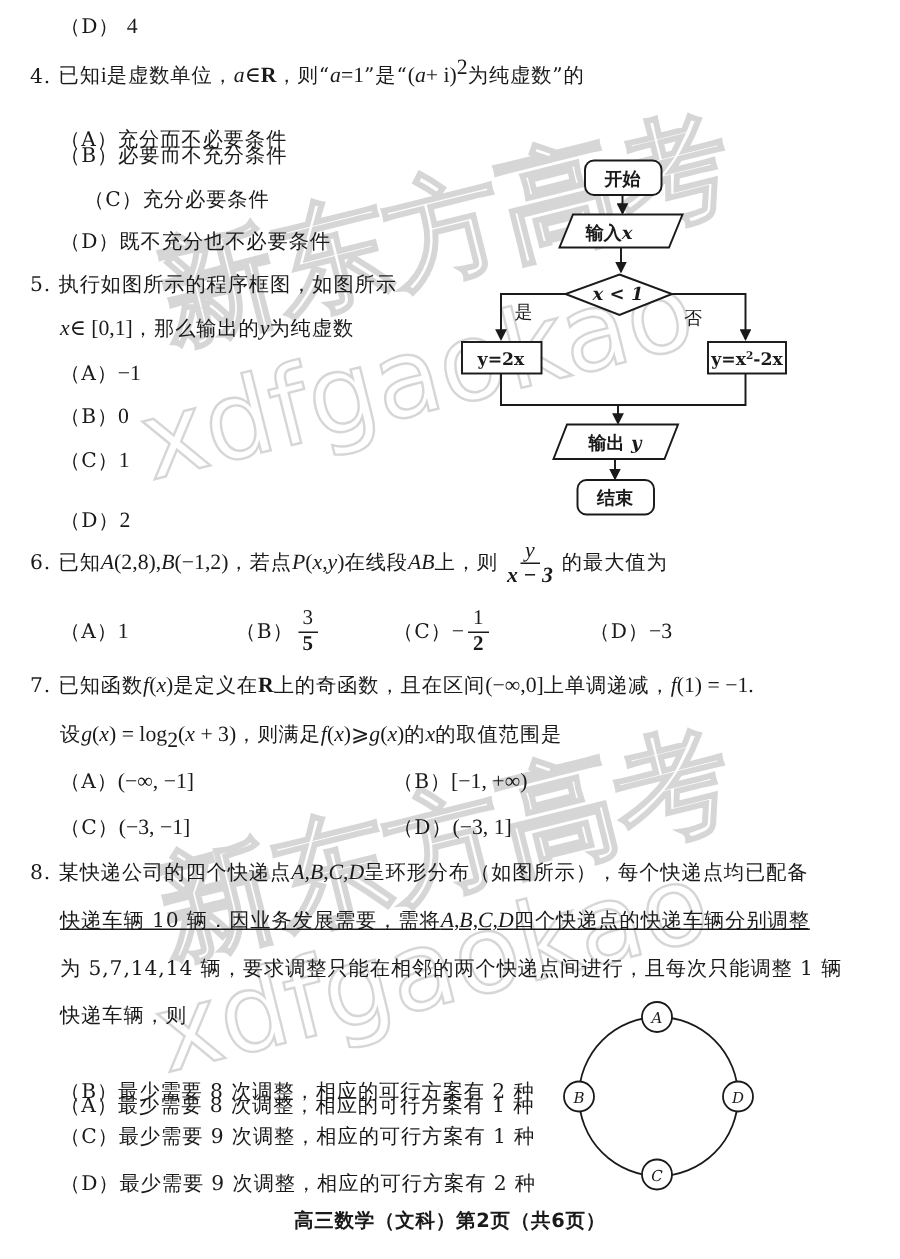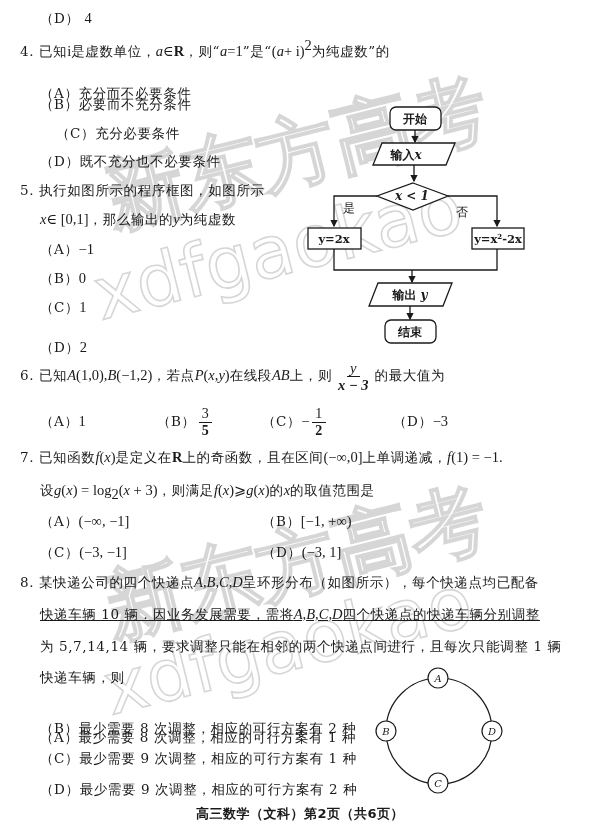--- a/index.html
+++ b/index.html
@@ -129,21 +129,21 @@
     <text x="456" y="216" font-weight="normal">否</text>
     <text x="334" y="243" text-anchor="middle" font-size="11.5">y=2x</text>
     <text x="498" y="243" text-anchor="middle" font-size="11.5"><tspan>y=x</tspan><tspan dy="-4" font-size="7">2</tspan><tspan dy="4">-2x</tspan></text>
     <text x="410" y="299" text-anchor="middle"><tspan>输出</tspan> <tspan font-style="italic">y</tspan></text>
     <text x="410" y="336" text-anchor="middle">结束</text>
   </g>
 </svg>
 
 <div class="line" style="left:20px; top:358px; line-height:34px;">
   <span class="num">6.</span>
-  <span>已知</span><span class="m">A</span><span class="mr">(1,0),</span><span class="m">B</span><span class="mr">(−1,2)</span><span>，若点</span><span class="m">P</span><span class="mr">(</span><span class="m">x</span><span class="mr">,</span><span class="m">y</span><span class="mr">)</span><span>在线段</span><span class="m">AB</span><span>上，则</span><span class="frac">
+  <span>已知</span><span class="m">A</span><span class="mr">(2,8),</span><span class="m">B</span><span class="mr">(−1,2)</span><span>，若点</span><span class="m">P</span><span class="mr">(</span><span class="m">x</span><span class="mr">,</span><span class="m">y</span><span class="mr">)</span><span>在线段</span><span class="m">AB</span><span>上，则</span><span class="frac">
       <span class="top m">y</span>
       <span class="bot m">x − 3</span>
     </span><span>的最大值为</span>
 </div>
 <div class="line" style="left:40px; top:404px; line-height:34px;">
   <span>（A）</span><span class="mr">1</span>
 </div>
 <div class="line" style="left:157px; top:404px; line-height:34px;">
   <span>（B）</span><span class="frac">
       <span class="top">3</span>

